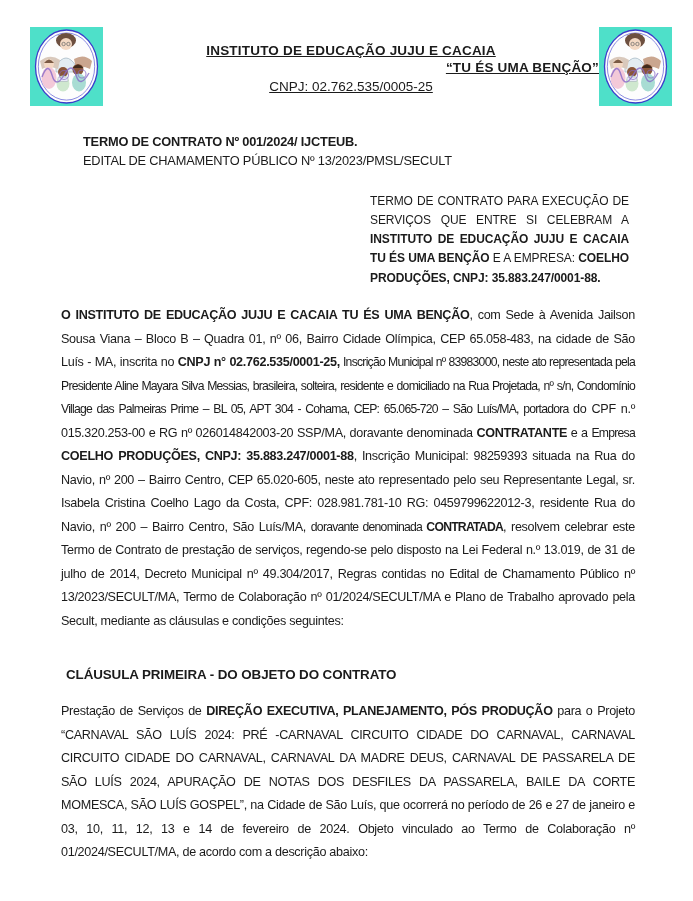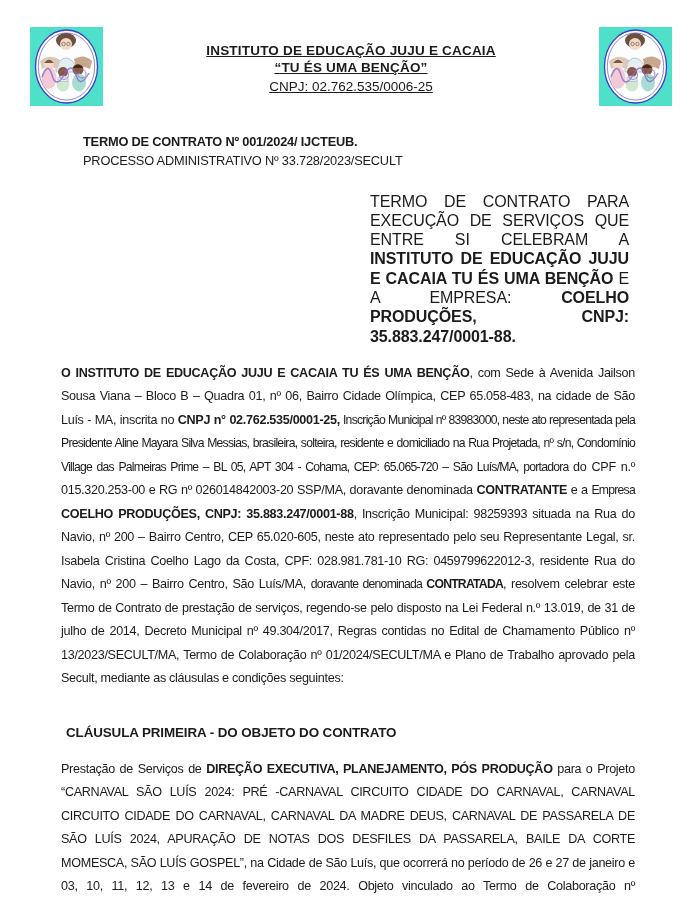--- a/index.html
+++ b/index.html
@@ -10,32 +10,32 @@
     font-family: "Liberation Sans", "DejaVu Sans", sans-serif;
     color: #1b1b1b;
   }
   .page { position: relative; width: 693px; height: 901px; background: #fff; }
 
   
   .header { display: flex; align-items: flex-start; padding: 27px 21px 0 30px; }
   .logo { width: 73px; height: 79px; flex: 0 0 auto; display: block; }
   .header-text { flex: 1; text-align: center; padding-top: 16px; text-decoration: underline; }
   .org-name  { font-weight: bold; font-size: 13.5px; line-height: 16px; letter-spacing: 0.2px; }
-  .org-motto { font-weight: bold; font-size: 13.5px; line-height: 16px; margin-top: 1px; letter-spacing: 0.2px; }
+  .org-motto { font-weight: bold; font-size: 13.5px; line-height: 16px; margin-top: 1px; letter-spacing: 0.2px; text-align: right; }
   .org-cnpj  { font-size: 13.5px; line-height: 16px; margin-top: 3px; }
 
   
   .ref-block { margin: 26px 40px 14px 83px; font-size: 12.8px; line-height: 19.3px; letter-spacing: -0.2px; }
   .ref-line.bold { font-weight: bold; }
 
   
   .preamble {
     width: 259px; margin: 21px 64px 16px auto;
     text-align: justify; text-justify: inter-word;
-    font-size: 16px; line-height: 19.3px; letter-spacing: -0.1px;
+    font-size: 12px; line-height: 19.3px; letter-spacing: -0.1px;
   }
 
   
   .body-para {
     margin: 6px 58px 0 61px;
     text-align: justify; text-justify: inter-word;
     font-size: 12.6px; line-height: 23.5px; letter-spacing: -0.3px;
   }
   .clause-heading { margin: 34px 58px 12px 66px; font-weight: bold; font-size: 13.4px; letter-spacing: -0.1px; }
   .clause-body { margin-top: 18px; }
@@ -71,21 +71,21 @@
       <path d="M42.5,41 Q48,34 53.5,41 Z" fill="#3f2a1c"></path>
       <ellipse cx="49" cy="55.5" rx="7" ry="9" fill="#a8dcd3"></ellipse>
       <path d="M12,50 q6,-16 10,-2 t12,0 t12,0 t13,-2" fill="none" stroke="#8468c8" stroke-width="1.4" opacity="0.8"></path>
       <circle cx="34" cy="48" r="4.5" fill="none" stroke="#8468c8" stroke-width="1.1" opacity="0.7"></circle>
       <circle cx="52" cy="47" r="4" fill="none" stroke="#8468c8" stroke-width="1.1" opacity="0.7"></circle>
     </svg>
 
     <div class="header-text">
       <div class="org-name">INSTITUTO DE EDUCAÇÃO JUJU E CACAIA</div>
       <div class="org-motto">“TU ÉS UMA BENÇÃO”</div>
-      <div class="org-cnpj">CNPJ: 02.762.535/0006-25</div>
+      <div class="org-cnpj">CNPJ: 02.762.535/0005-25</div>
     </div>
 
     <svg class="logo" viewBox="0 0 73 79" aria-hidden="true">
       <rect x="0" y="0" width="73" height="79" fill="#4ee0c9"></rect>
       <ellipse cx="36.5" cy="39.5" rx="31" ry="36.5" fill="#fdfdfd" stroke="#3c3ccc" stroke-width="1.3"></ellipse>
       <ellipse cx="36.5" cy="39.5" rx="28.2" ry="33.6" fill="none" stroke="#3c3ccc" stroke-width="0.6"></ellipse>
       <ellipse cx="36" cy="13.5" rx="10" ry="7.5" fill="#6d4f3f"></ellipse>
       <circle cx="36" cy="17" r="6" fill="#f4d9c4"></circle>
       <circle cx="33.6" cy="17" r="1.7" fill="none" stroke="#666" stroke-width="0.7"></circle>
       <circle cx="38.4" cy="17" r="1.7" fill="none" stroke="#666" stroke-width="0.7"></circle>
@@ -102,21 +102,21 @@
       <path d="M42.5,41 Q48,34 53.5,41 Z" fill="#3f2a1c"></path>
       <ellipse cx="49" cy="55.5" rx="7" ry="9" fill="#a8dcd3"></ellipse>
       <path d="M12,50 q6,-16 10,-2 t12,0 t12,0 t13,-2" fill="none" stroke="#8468c8" stroke-width="1.4" opacity="0.8"></path>
       <circle cx="34" cy="48" r="4.5" fill="none" stroke="#8468c8" stroke-width="1.1" opacity="0.7"></circle>
       <circle cx="52" cy="47" r="4" fill="none" stroke="#8468c8" stroke-width="1.1" opacity="0.7"></circle>
     </svg>
   </div>
 
   <div class="ref-block">
     <div class="ref-line bold">TERMO DE CONTRATO Nº 001/2024/ IJCTEUB.</div>
-    <div class="ref-line">PROCESSO ADMINISTRATIVO Nº 33.728/2023/SECULT</div>
+    <div class="ref-line">EDITAL DE CHAMAMENTO PÚBLICO Nº 13/2023/PMSL/SECULT</div>
   </div>
 
   <div class="preamble"><span>TERMO DE CONTRATO PARA EXECUÇÃO DE SERVIÇOS QUE ENTRE SI CELEBRAM A </span><span class="b">INSTITUTO DE EDUCAÇÃO JUJU E CACAIA TU ÉS UMA BENÇÃO</span><span> E A EMPRESA: </span><span class="b">COELHO PRODUÇÕES, CNPJ: 35.883.247/0001-88.</span></div>
 
   <div class="body-para"><span class="b">O  INSTITUTO DE EDUCAÇÃO JUJU E CACAIA TU ÉS UMA BENÇÃO</span><span>, com Sede à Avenida Jailson Sousa Viana – Bloco B – Quadra 01, nº 06, Bairro Cidade Olímpica, CEP 65.058-483, na cidade de São Luís - MA, inscrita no </span><span class="b">CNPJ n° 02.762.535/0001-25,</span><span class="n"> Inscrição Municipal nº 83983000, neste ato representada pela Presidente Aline Mayara Silva Messias, brasileira, solteira, residente e domiciliado na Rua Projetada, nº s/n, Condomínio Village das Palmeiras Prime – BL 05, APT 304 - Cohama, CEP: 65.065-720 – São Luís/MA, portadora </span><span>do CPF n.º 015.320.253-00 e RG nº 026014842003-20 SSP/MA, doravante denominada </span><span class="b">CONTRATANTE</span><span> e a </span><span class="n">Empresa </span><span class="b">COELHO PRODUÇÕES, CNPJ: 35.883.247/0001-88</span><span>, Inscrição Municipal: 98259393 situada na Rua do Navio, nº 200 – Bairro Centro, CEP 65.020-605, neste ato representado pelo seu Representante Legal, sr. Isabela Cristina Coelho Lago da Costa, CPF: 028.981.781-10 RG: 0459799622012-3, residente Rua do Navio, nº 200 – Bairro Centro, São Luís/MA, </span><span class="n">doravante denominada </span><span class="b n">CONTRATADA</span><span>, resolvem celebrar este Termo de Contrato de prestação de serviços, regendo-se pelo disposto na Lei Federal n.º 13.019, de 31 de julho de 2014, Decreto Municipal nº 49.304/2017, Regras contidas no Edital de Chamamento Público nº 13/2023/SECULT/MA, Termo de Colaboração nº 01/2024/SECULT/MA e Plano de Trabalho aprovado pela Secult, mediante as cláusulas e condições seguintes:</span></div>
 
   <div class="clause-heading">CLÁUSULA PRIMEIRA - DO OBJETO DO CONTRATO</div>
   <div class="body-para clause-body"><span>Prestação de Serviços de </span><span class="b">DIREÇÃO EXECUTIVA, PLANEJAMENTO, PÓS PRODUÇÃO</span><span> para o Projeto “CARNAVAL SÃO LUÍS 2024: PRÉ -CARNAVAL CIRCUITO CIDADE DO CARNAVAL, CARNAVAL CIRCUITO CIDADE DO CARNAVAL, CARNAVAL DA MADRE DEUS, CARNAVAL DE PASSARELA DE SÃO LUÍS 2024, APURAÇÃO DE NOTAS DOS DESFILES DA PASSARELA, BAILE DA CORTE MOMESCA, SÃO LUÍS GOSPEL”, na Cidade de São Luís, que ocorrerá no período de 26 e 27 de janeiro e 03, 10, 11, 12, 13 e 14 de fevereiro de 2024. Objeto vinculado ao Termo de Colaboração nº 01/2024/SECULT/MA, de acordo com a descrição abaixo:</span></div>
 
 </div>

